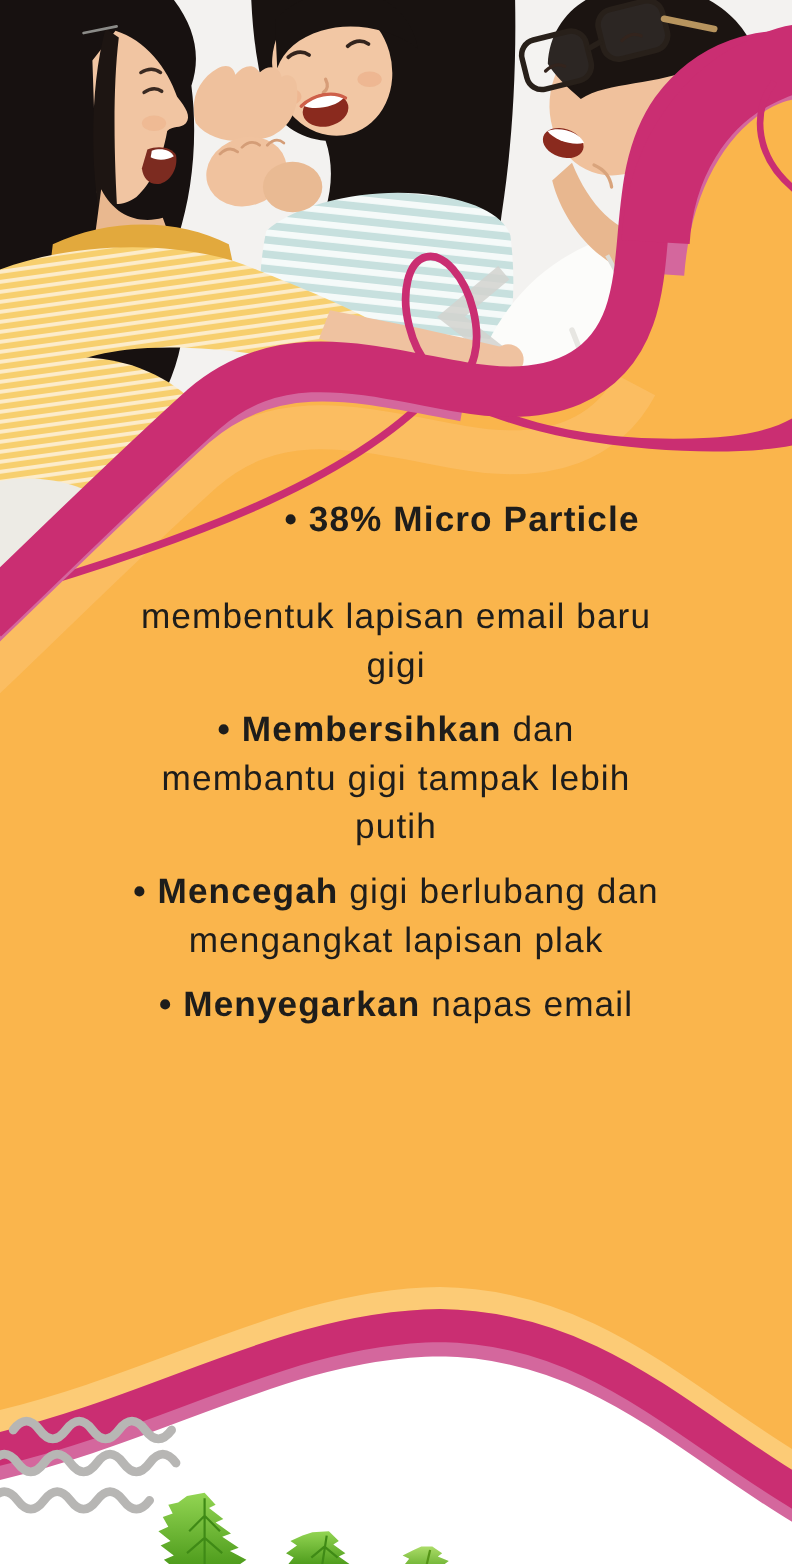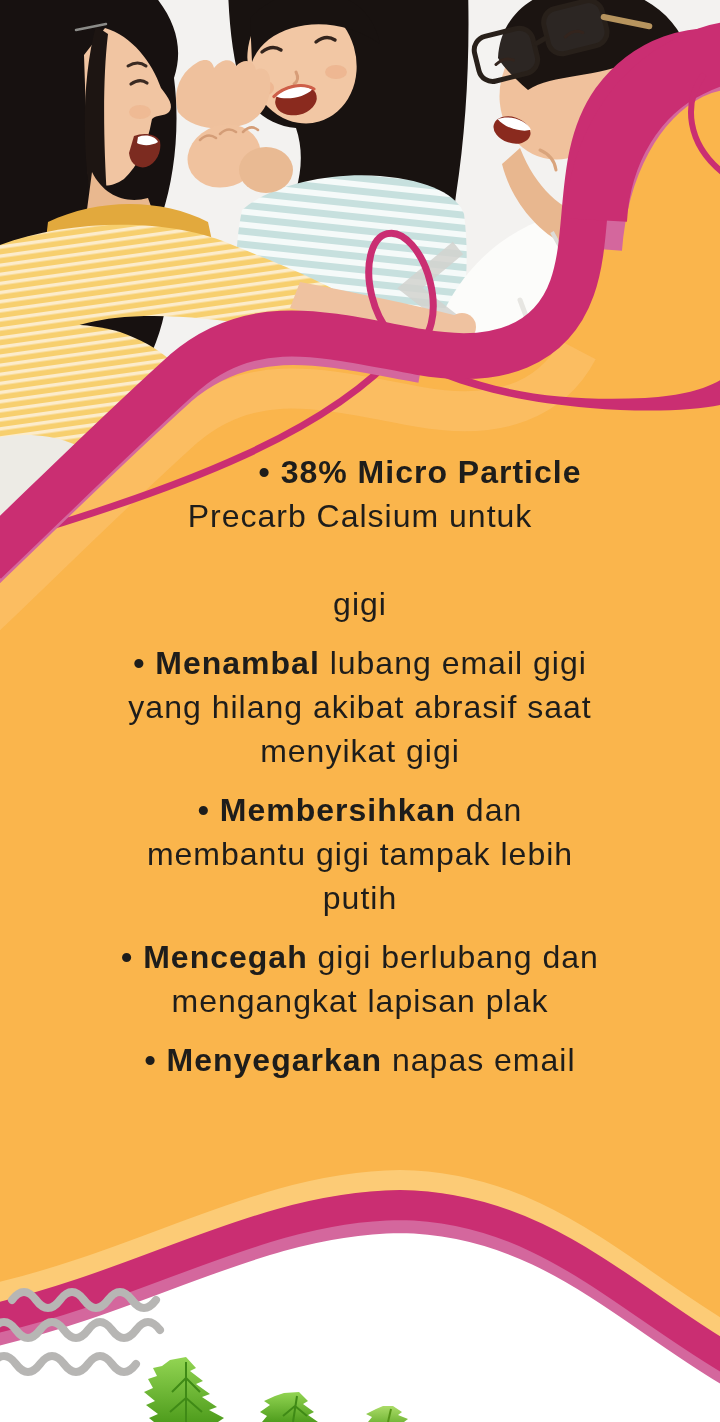--- a/index.html
+++ b/index.html
@@ -149,18 +149,17 @@
     <path fill="url(#lgLeaf1)" d="M186,1357 L196,1368 L190,1371 L203,1381 L196,1384 L210,1394 L202,1397 L217,1407 L209,1410 L224,1418 L218,1422 L154,1422 L149,1418 L158,1414 L146,1405 L155,1401 L144,1392 L153,1388 L148,1379 L157,1376 L153,1368 L162,1366 L170,1360 Z"></path>
     <path d="M186,1362 L186,1422 M186,1378 L172,1392 M186,1378 L200,1392 M186,1398 L170,1412 M186,1398 L202,1412" stroke="#3f8a16" stroke-width="2" fill="none"></path>
     <path fill="url(#lgLeaf1)" d="M299,1392 L308,1401 L303,1404 L314,1412 L308,1415 L318,1422 L262,1422 L267,1416 L260,1412 L270,1405 L264,1401 L275,1396 L284,1393 Z"></path>
     <path d="M297,1396 L293,1422 M295,1406 L283,1416 M295,1406 L307,1416" stroke="#3f8a16" stroke-width="2" fill="none"></path>
     <path fill="url(#lgLeaf3)" d="M393,1406 L402,1412 L398,1415 L408,1419 L404,1422 L368,1422 L372,1417 L366,1414 L376,1409 L383,1406 Z"></path>
     <path d="M391,1409 L388,1422" stroke="#559417" stroke-width="2" fill="none"></path>
   </g>
 </svg>
 
 <section class="benefits">
-  <p class="benefit-item"><span class="b">• 38% Micro Particle</span><br><span>Precarb Calsium untuk</span><br><br><span>gigi</span></p>
-  <p class="benefit-item"><span class="b">• Menambal</span><span> lubang email gigi</span><br><span>yang hilang akibat abrasif saat</span><br><span>menyikat gigi</span></p>
+  <p class="benefit-item"><span class="b">• 38% Micro Particle</span><br><br><span>membentuk lapisan email baru</span><br><span>gigi</span></p>
   <p class="benefit-item"><span class="b">• Membersihkan</span><span> dan</span><br><span>membantu gigi tampak lebih</span><br><span>putih</span></p>
   <p class="benefit-item"><span class="b">• Mencegah</span><span> gigi berlubang dan</span><br><span>mengangkat lapisan plak</span></p>
   <p class="benefit-item"><span class="b">• Menyegarkan</span><span> napas email</span><br><br></p>
 </section>
 
 </body></html>

